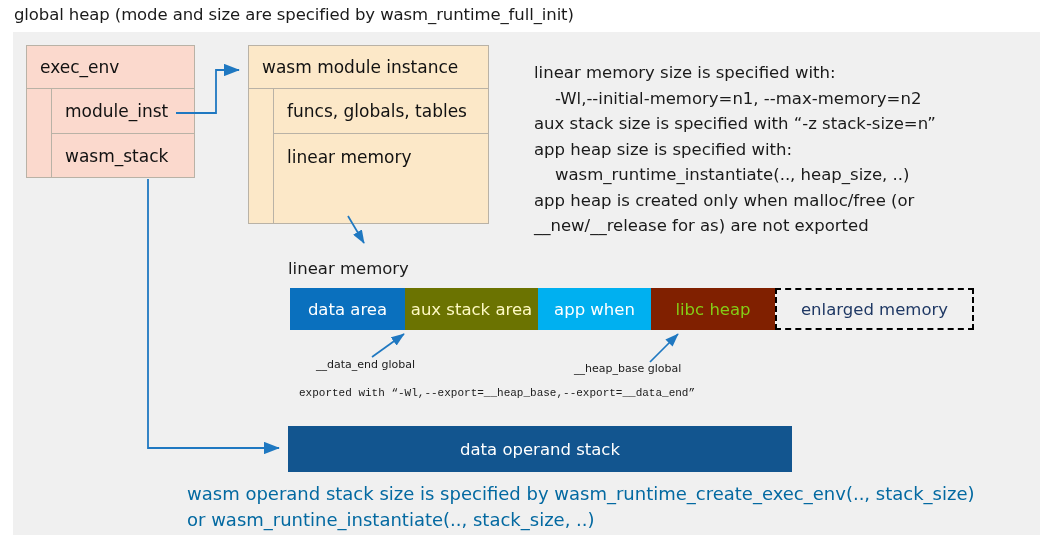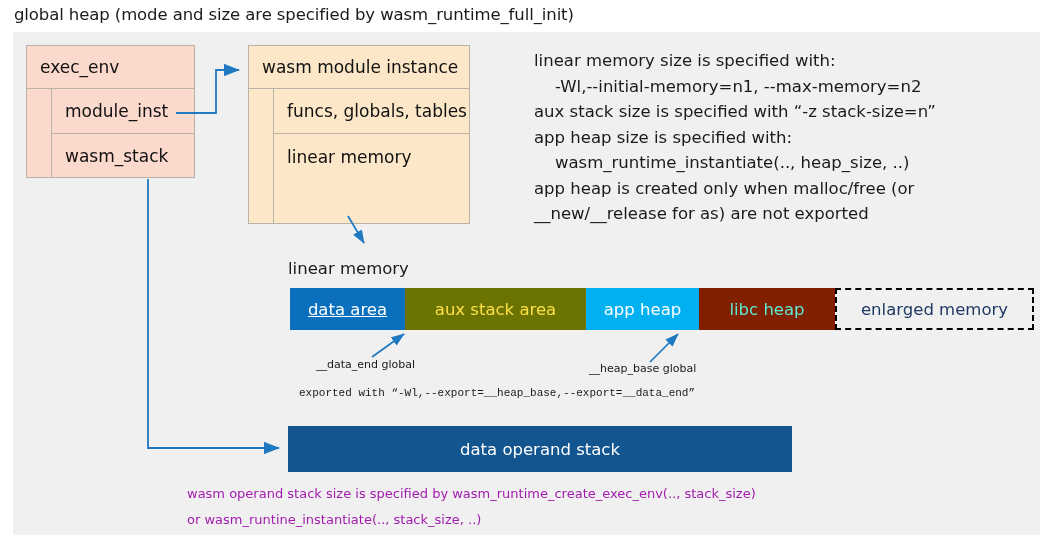--- a/index.html
+++ b/index.html
@@ -67,32 +67,32 @@
   }
   #exec-env .hdr { height: 43px; border-bottom: 1px solid #b9b2a6; }
   #exec-env .body { height: 89px; }
   #exec-env .gutter { width: 25px; border-right: 1px solid #b9b2a6; }
   #exec-env .rows .row { height: 44px; }
   #exec-env .rows .row.first { border-bottom: 1px solid #b9b2a6; height: 45px; }
 
   
   #module-inst-box {
     left: 248px; top: 45px;
-    width: 222px; height: 179px;
+    width: 241px; height: 179px;
     background: #fce8c8;
   }
   #module-inst-box .hdr { height: 43px; border-bottom: 1px solid #b9b2a6; }
   #module-inst-box .body { height: 135px; }
   #module-inst-box .gutter { width: 25px; border-right: 1px solid #b9b2a6; }
   #module-inst-box .rows .row { height: 45px; border-bottom: 1px solid #b9b2a6; }
   #module-inst-box .rows .row.last { border-bottom: none; height: 45px; }
 
   
   #info-text {
-    left: 534px; top: 48px;
+    left: 534px; top: 60px;
     width: 500px;
     font-size: 16.5px;
     line-height: 25.5px;
     color: #1a1a1a;
     white-space: pre;
   }
 
   
   #lm-caption {
     left: 288px; top: 259px;
@@ -123,43 +123,43 @@
     background: #f0f0f0;
   }
 
   
   .anno {
     font-size: 11px;
     color: #1a1a1a;
     white-space: nowrap;
   }
   #anno-data-end { left: 316px; top: 358px; }
-  #anno-heap-base { left: 589px; top: 362px; }
+  #anno-heap-base { left: 574px; top: 362px; }
   #anno-exported { left: 299px; top: 387px; font-family: Liberation Mono, monospace; }
 
   
   #operand-stack {
     left: 288px; top: 426px;
     width: 504px; height: 46px;
     background: #12558f;
     display: flex;
     align-items: center;
     justify-content: center;
     font-size: 16.5px;
     color: #ffffff;
     white-space: nowrap;
   }
 
   
   #bottom-text {
     left: 187px; top: 481px;
     width: 850px;
-    font-size: 13px;
+    font-size: 18px;
     line-height: 26px;
-    color: #a21caf;
+    color: #0369a1;
     white-space: pre;
   }
 
   
   #connectors {
     left: 0; top: 0;
     width: 1054px; height: 547px;
     pointer-events: none;
   }
 </style>
@@ -198,24 +198,24 @@
     -Wl,--initial-memory=n1, --max-memory=n2
 aux stack size is specified with “-z stack-size=n”
 app heap size is specified with:
     wasm_runtime_instantiate(.., heap_size, ..)
 app heap is created only when malloc/free (or
 __new/__release for as) are not exported</div>
 
   <div class="abs" id="lm-caption">linear memory</div>
 
   <div class="abs" id="mem-bar">
-    <div class="seg" style="width: 115px; color: rgb(255, 255, 255); background: rgb(10, 112, 190); text-decoration: underline;">data area</div>
-    <div class="seg" style="width: 181px; color: #fde047; background: rgb(107, 115, 1);">aux stack area</div>
-    <div class="seg" style="width: 113px; color: rgb(255, 255, 255); background: rgb(0, 176, 240);">app heap</div>
-    <div class="seg" style="width: 136px; color: #5eead4; background: rgb(128, 32, 0);">libc heap</div>
+    <div class="seg" style="width: 115px; color: rgb(255, 255, 255); background: rgb(10, 112, 190);">data area</div>
+    <div class="seg" style="width: 133px; color: #fef9c3; background: rgb(107, 115, 1);">aux stack area</div>
+    <div class="seg" style="width: 113px; color: rgb(255, 255, 255); background: rgb(0, 176, 240);">app when</div>
+    <div class="seg" style="width: 124px; color: #84cc16; background: rgb(128, 32, 0);">libc heap</div>
     <div class="seg dashed" style="width: 199px; color: rgb(31, 56, 100); background: rgb(240, 240, 240);">enlarged memory</div>
   </div>
 
   <div class="abs anno" id="anno-data-end">__data_end global</div>
   <div class="abs anno" id="anno-heap-base">__heap_base global</div>
   <div class="abs anno" id="anno-exported">exported with “-Wl,--export=__heap_base,--export=__data_end”</div>
 
   <div class="abs" id="operand-stack" style="background: rgb(18, 85, 143);">data operand stack</div>
 
   <div class="abs" id="bottom-text">wasm operand stack size is specified by wasm_runtime_create_exec_env(.., stack_size)

